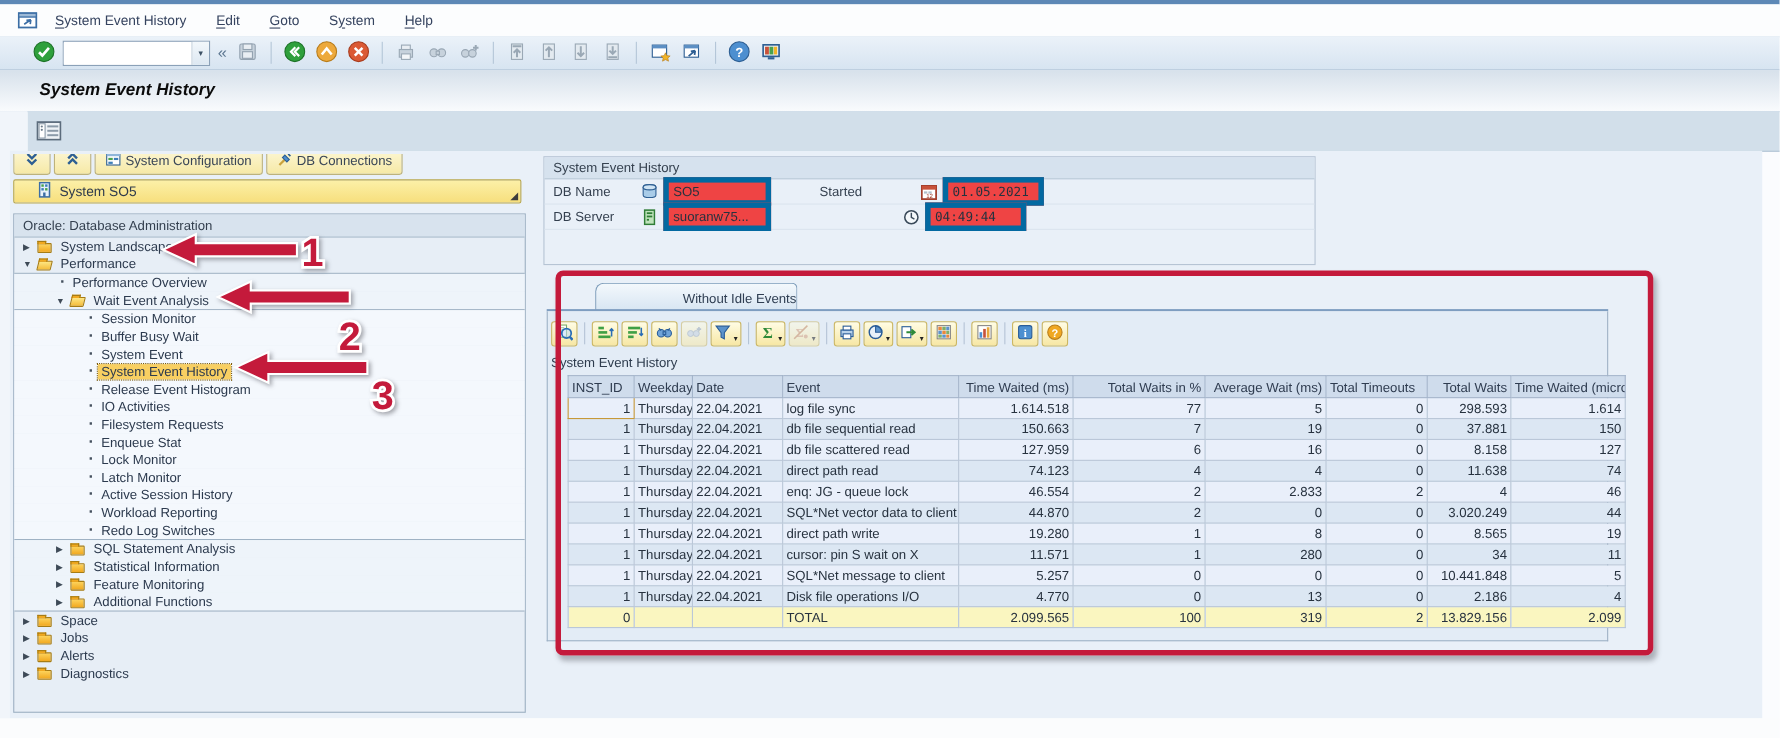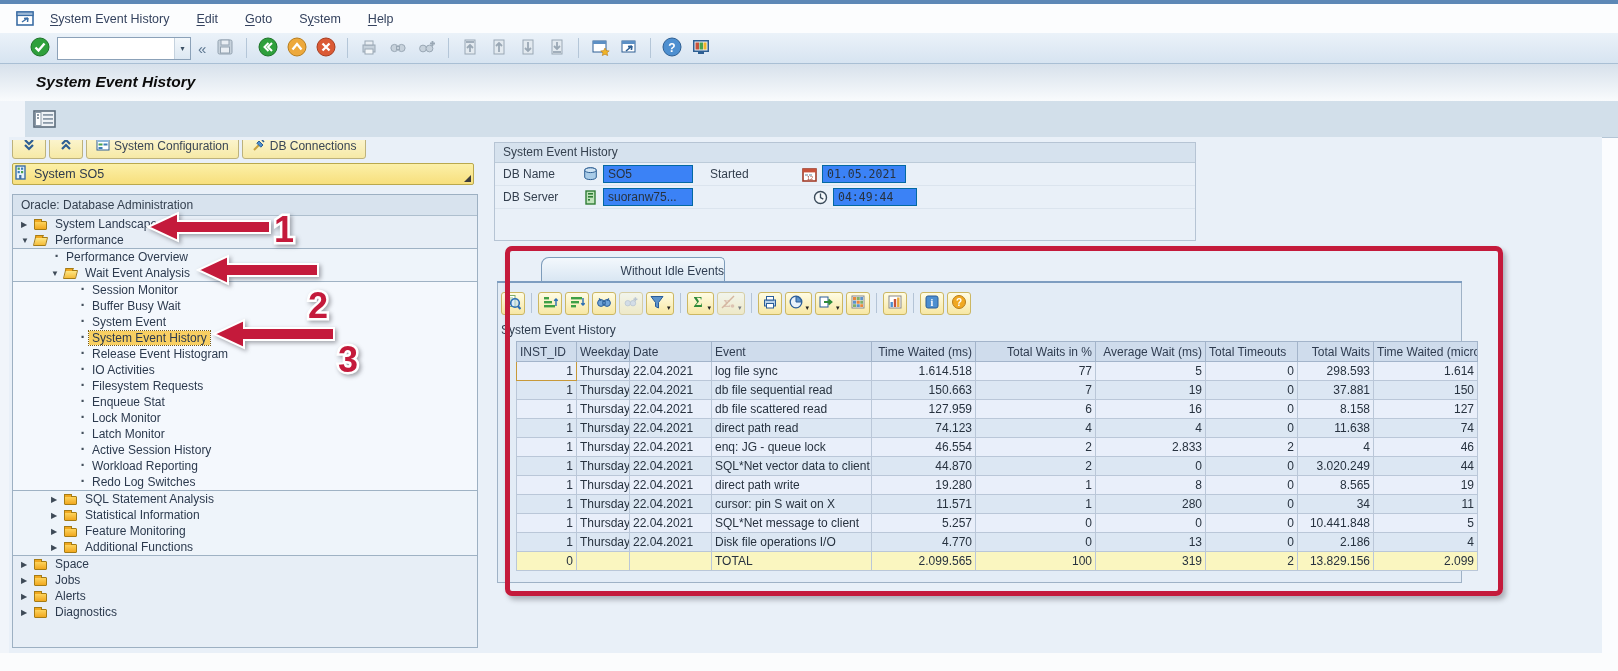--- a/index.html
+++ b/index.html
@@ -22,21 +22,21 @@
   .titlebar .t{position:absolute;left:36px;top:9px;font-size:15.5px;font-weight:bold;font-style:italic;color:#0b0b0b;}
   .appstrip{position:absolute;left:25px;top:101px;width:1593px;height:36px;background:#d2dfea;border-bottom:1px solid #b4c5d5;}
   .appstrip .paneltoggle{position:absolute;left:8px;top:9px;}
   .gutter{position:absolute;left:0;top:101px;width:25px;height:570px;background:#f1f5fa;}
   .client{position:absolute;left:9px;top:137px;width:1593px;height:516px;background:#e9f0f8;}
   .bottomstrip{position:absolute;left:0;top:653px;width:1618px;height:18px;background:#fbfcfd;}
   
   .lp-buttons{position:absolute;left:3px;top:3px;width:468px;height:21px;overflow:hidden;}
   .lp-btn{position:relative;top:-7px;display:inline-flex;align-items:center;gap:4px;height:26px;padding:0 9px;margin-right:3px;background:linear-gradient(#fdf8d9,#f6e9a6);border:1px solid #bdb27c;border-radius:3px;font-size:12px;color:#3a4656;cursor:pointer;vertical-align:top;}
   .lp-btn svg{width:14px;height:14px;}
-  .syscombo{position:absolute;left:3px;top:26px;width:462px;height:22px;background:linear-gradient(#fcf0a8,#f7df7d);border:1px solid #b9a84e;border-radius:2px;display:flex;align-items:center;gap:6px;padding-left:2px;box-sizing:border-box;cursor:pointer;}
+  .syscombo{position:absolute;left:3px;top:26px;width:462px;height:22px;background:linear-gradient(#fcf0a8,#f7df7d);border:1px solid #b9a84e;border-radius:2px;display:flex;align-items:center;gap:6px;padding-left:22px;box-sizing:border-box;cursor:pointer;}
   .syscombo::after{content:"";position:absolute;right:2px;bottom:2px;border-left:7px solid transparent;border-bottom:7px solid #3c3c3c;}
   .syscombo .v{font-size:12.5px;color:#2f3b4c;}
   .treebox{position:absolute;left:3px;top:57px;width:464px;height:452px;background:#e7eef6;border:1px solid #9db0c2;}
   .treehead{height:20px;line-height:20px;background:#d8e3ee;border-bottom:1px solid #aebfce;padding-left:8px;color:#333f4e;font-size:12px;}
   .tree-row{height:16px;display:flex;align-items:center;white-space:nowrap;cursor:pointer;}
   .tree-row.s1{background:#eef4fa;}
   .tree-row.s2{background:#f4f8fd;}
   .tree-row.sep{border-bottom:1px solid #9fb2c4;}
   .tree-row.lvl0{padding-left:8px;}
   .tree-row.lvl1{padding-left:38px;}
@@ -48,21 +48,21 @@
   .bullet{width:12px;flex:0 0 12px;text-align:center;font-weight:bold;color:#44505d;}
   .bullet::before{content:"\00B7";font-size:15px;line-height:10px;}
   .tlabel{font-size:12px;color:#2c3a4e;padding:0 3px;}
   .tlabel.sel{background:#f8cf62;outline:1px dotted #7a5c10;}
   
   .groupbox{position:absolute;left:485px;top:5px;width:700px;height:97px;border:1px solid #b6c4d4;background:#e9f0f8;}
   .gb-title{height:19px;line-height:19px;background:#d6e2ee;border-bottom:1px solid #bccbd9;padding-left:8px;color:#35414f;}
   .gb-row{height:22px;display:flex;align-items:center;padding-left:8px;border-bottom:1px solid #dbe4ee;}
   .gb-label{width:78px;color:#333f4e;}
   .gb-ico{width:18px;display:flex;justify-content:center;margin-right:4px;}
-  .gb-field{background:#3b82f6;border:1px solid #0369a1;height:16px;line-height:16px;padding:0 4px;color:#27323f;}
+  .gb-field{background:#ef4444;border:5px solid #0369a1;height:16px;line-height:16px;padding:0 4px;color:#27323f;}
   .mono{font-family:"DejaVu Sans Mono",monospace;font-size:11.5px;}
   
   .tabzone{position:absolute;left:480px;top:110px;width:1113px;height:543px;}
   .tab{position:absolute;left:52px;top:10px;width:182px;height:25px;background:linear-gradient(#f3f8fc,#d7e5f2);border:1px solid #7d9cba;border-bottom:none;border-radius:8px 5px 0 0;display:flex;align-items:center;justify-content:flex-end;color:#2f3e52;cursor:pointer;}
   .tabrule{position:absolute;left:8px;top:34px;width:965px;height:0;border-top:2px solid #7e9dc0;}
   .alv{position:absolute;left:8px;top:36px;width:965px;height:300px;background:#e3ecf6;border:1px solid #9fb2c6;border-top:none;box-sizing:border-box;}
   .alv-toolbar{display:flex;align-items:center;gap:3px;padding:7px 0 0 3px;height:26px;}
   .alv-btn{height:23px;min-width:24px;background:linear-gradient(#fffce4,#f7e7a4);border:1px solid #ccb763;border-radius:3px;display:flex;align-items:center;justify-content:center;padding:0 2px;cursor:pointer;}
   .alv-btn svg{width:16px;height:16px;}
   .alv-btn .dd{font-size:7px;color:#222;margin-left:2px;align-self:flex-end;padding-bottom:2px;}
@@ -399,21 +399,21 @@
       <div class="gb-row">
         <span class="gb-label">DB Name</span>
         <span class="gb-ico">
             <svg width="15" height="14" viewBox="0 0 15 14">
               <ellipse cx="7.5" cy="3.2" rx="5.8" ry="2.4" fill="#7fb2dd" stroke="#2e5f93"></ellipse>
               <path d="M1.7 3.2 v7 a5.8 2.4 0 0 0 11.6 0 v-7" fill="#a9cce8" stroke="#2e5f93"></path>
               <ellipse cx="7.5" cy="3.2" rx="5.8" ry="2.4" fill="#cfe4f4" stroke="#2e5f93"></ellipse>
             </svg>
           </span>
         <span class="gb-field" style="width:80px">SO5</span>
-        <span class="gb-label" style="width:60px;margin-left:17px">Started</span>
+        <span class="gb-label" style="width:60px;margin-left:44px">Started</span>
         <span class="gb-ico" style="margin-left:30px">
             <svg width="15" height="15" viewBox="0 0 15 15">
               <rect x="1" y="2" width="13" height="12" fill="#fff" stroke="#a23c28" stroke-width="1.6"></rect>
               <rect x="1" y="2" width="13" height="3.4" fill="#c8523a"></rect>
               <rect x="3" y="7" width="3" height="2" fill="#b0bec9"></rect>
               <rect x="7" y="7" width="3" height="2" fill="#b0bec9"></rect>
               <text x="8" y="13" font-size="5.5" fill="#a23c28" font-family="Liberation Sans" text-anchor="middle">12</text>
             </svg>
           </span>
         <span class="gb-field mono" style="width:74px">01.05.2021</span>

